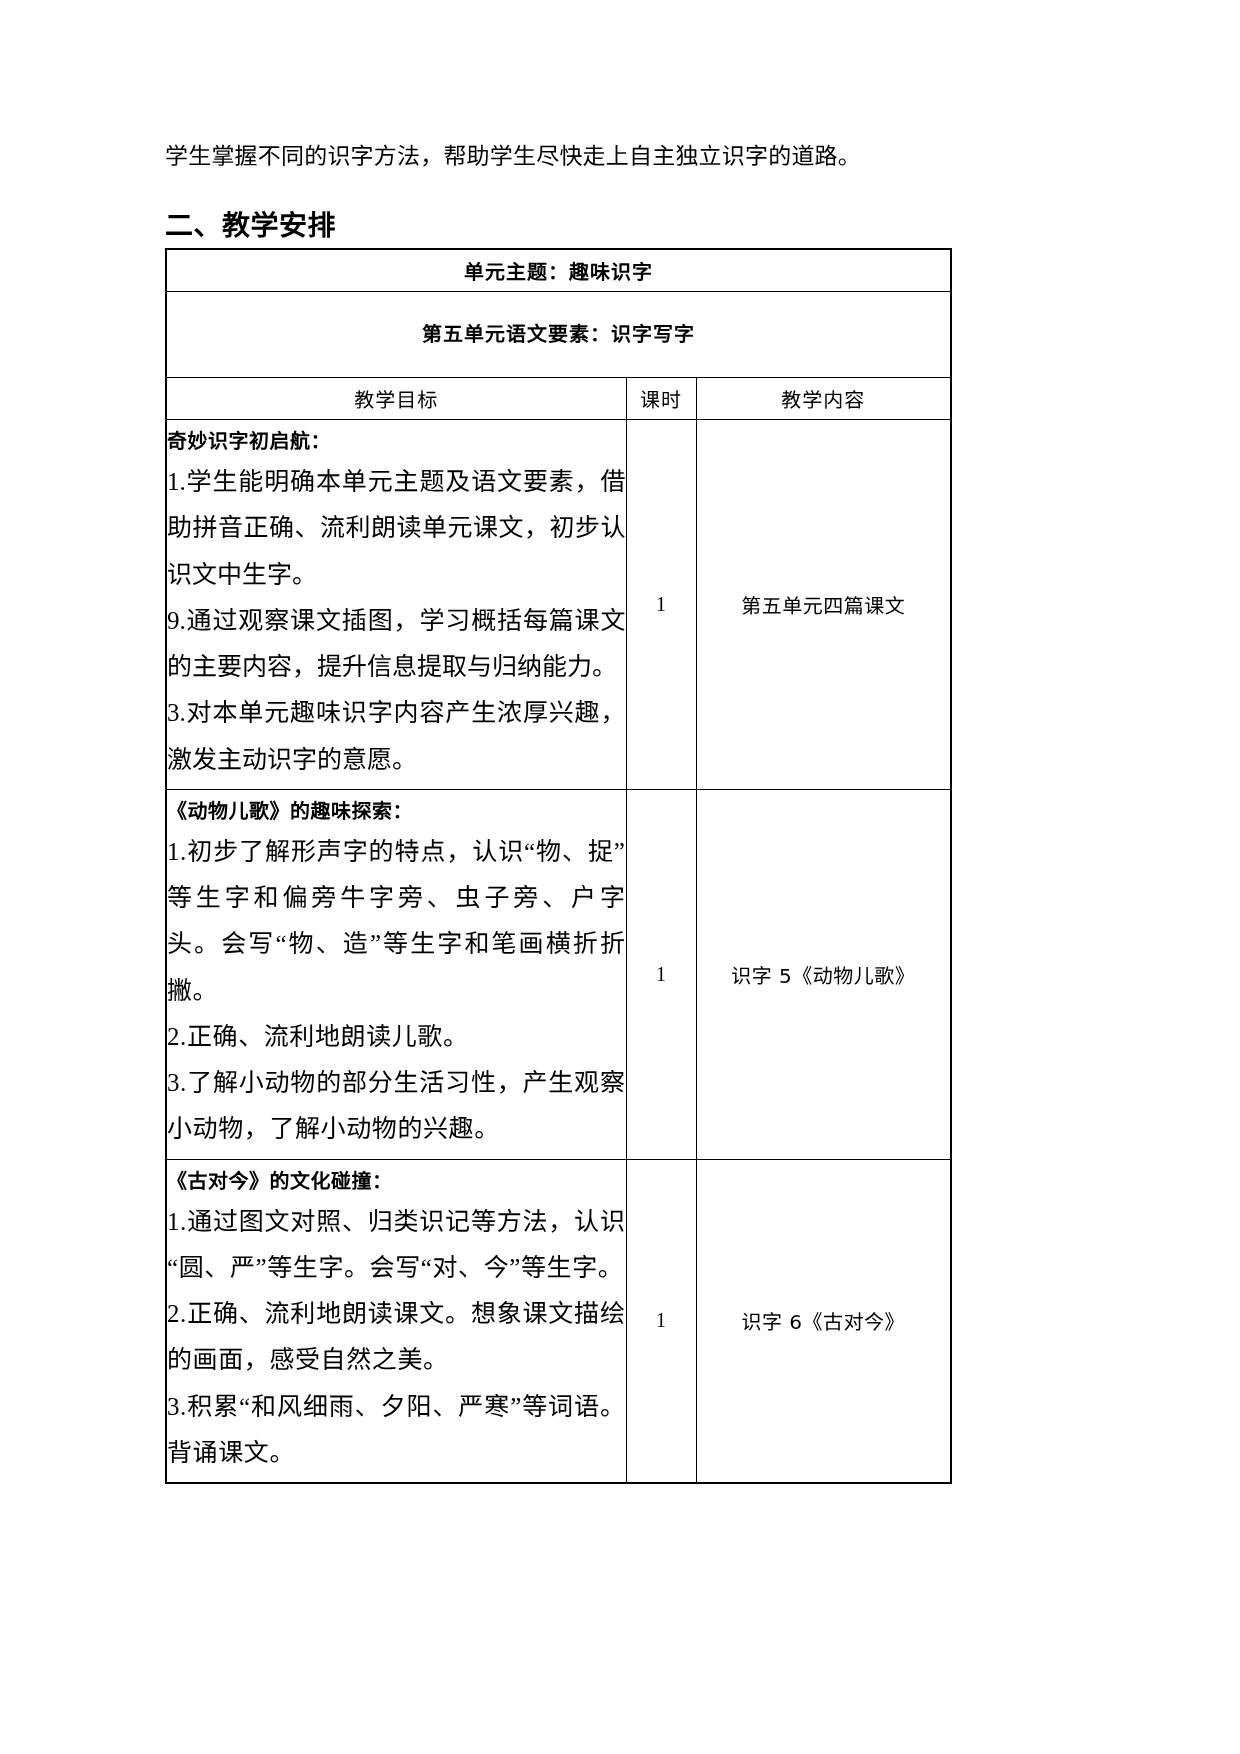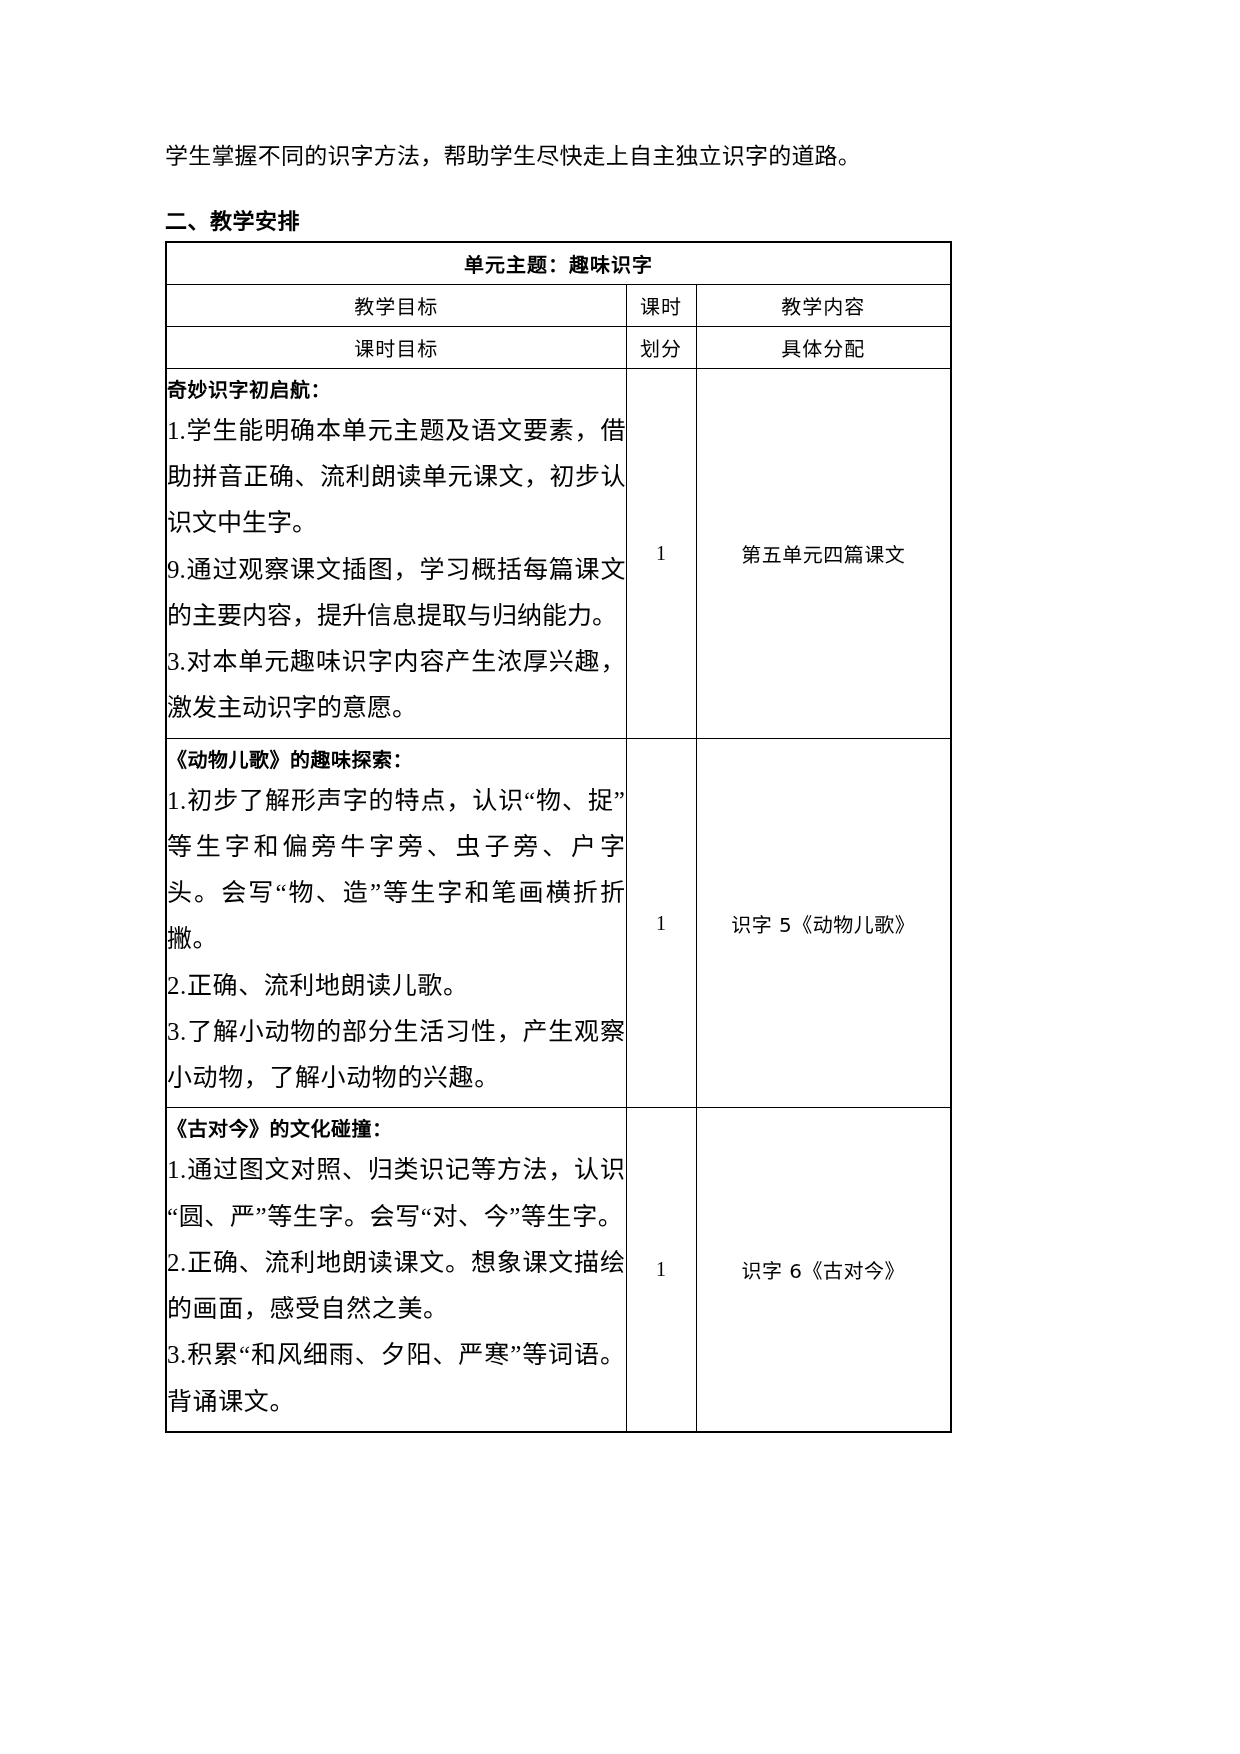--- a/index.html
+++ b/index.html
@@ -25,21 +25,21 @@
   .intro-line {
     font-size: 23px;
     line-height: 1.5;
     letter-spacing: 0.2px;
     margin: 0 0 34px 0;
     white-space: nowrap;
   }
   .section-heading {
     font-family: Liberation Sans, sans-serif;
     font-weight: bold;
-    font-size: 22px;
+    font-size: 28px;
     line-height: 1.2;
     margin: 0 0 6px 0;
     letter-spacing: 0.5px;
   }
   table.plan {
     border-collapse: collapse;
     width: 785px;
     table-layout: fixed;
     border: 2px solid #000;
   }
@@ -120,28 +120,26 @@
     <colgroup>
       <col class="col-goal">
       <col class="col-hours">
       <col class="col-content">
     </colgroup>
     <tbody>
       <tr>
         <td class="banner" colspan="3">单元主题：趣味识字</td>
       </tr>
       <tr>
+        <td class="banner tall" colspan="3">第五单元语文要素：识字写字</td>
+      </tr>
+      <tr>
         <td class="colhead">教学目标</td>
         <td class="colhead">课时</td>
         <td class="colhead">教学内容</td>
-      </tr>
-      <tr>
-        <td class="colhead">课时目标</td>
-        <td class="colhead">划分</td>
-        <td class="colhead">具体分配</td>
       </tr>
 
       <tr>
         <td class="goal">
           <p class="goal-title">奇妙识字初启航：</p>
           <p class="goal-item">1.学生能明确本单元主题及语文要素，借助拼音正确、流利朗读单元课文，初步认识文中生字。</p>
           <p class="goal-item">9.通过观察课文插图，学习概括每篇课文的主要内容，提升信息提取与归纳能力。</p>
           <p class="goal-item">3.对本单元趣味识字内容产生浓厚兴趣，激发主动识字的意愿。</p>
         </td>
         <td class="hours">1</td>

